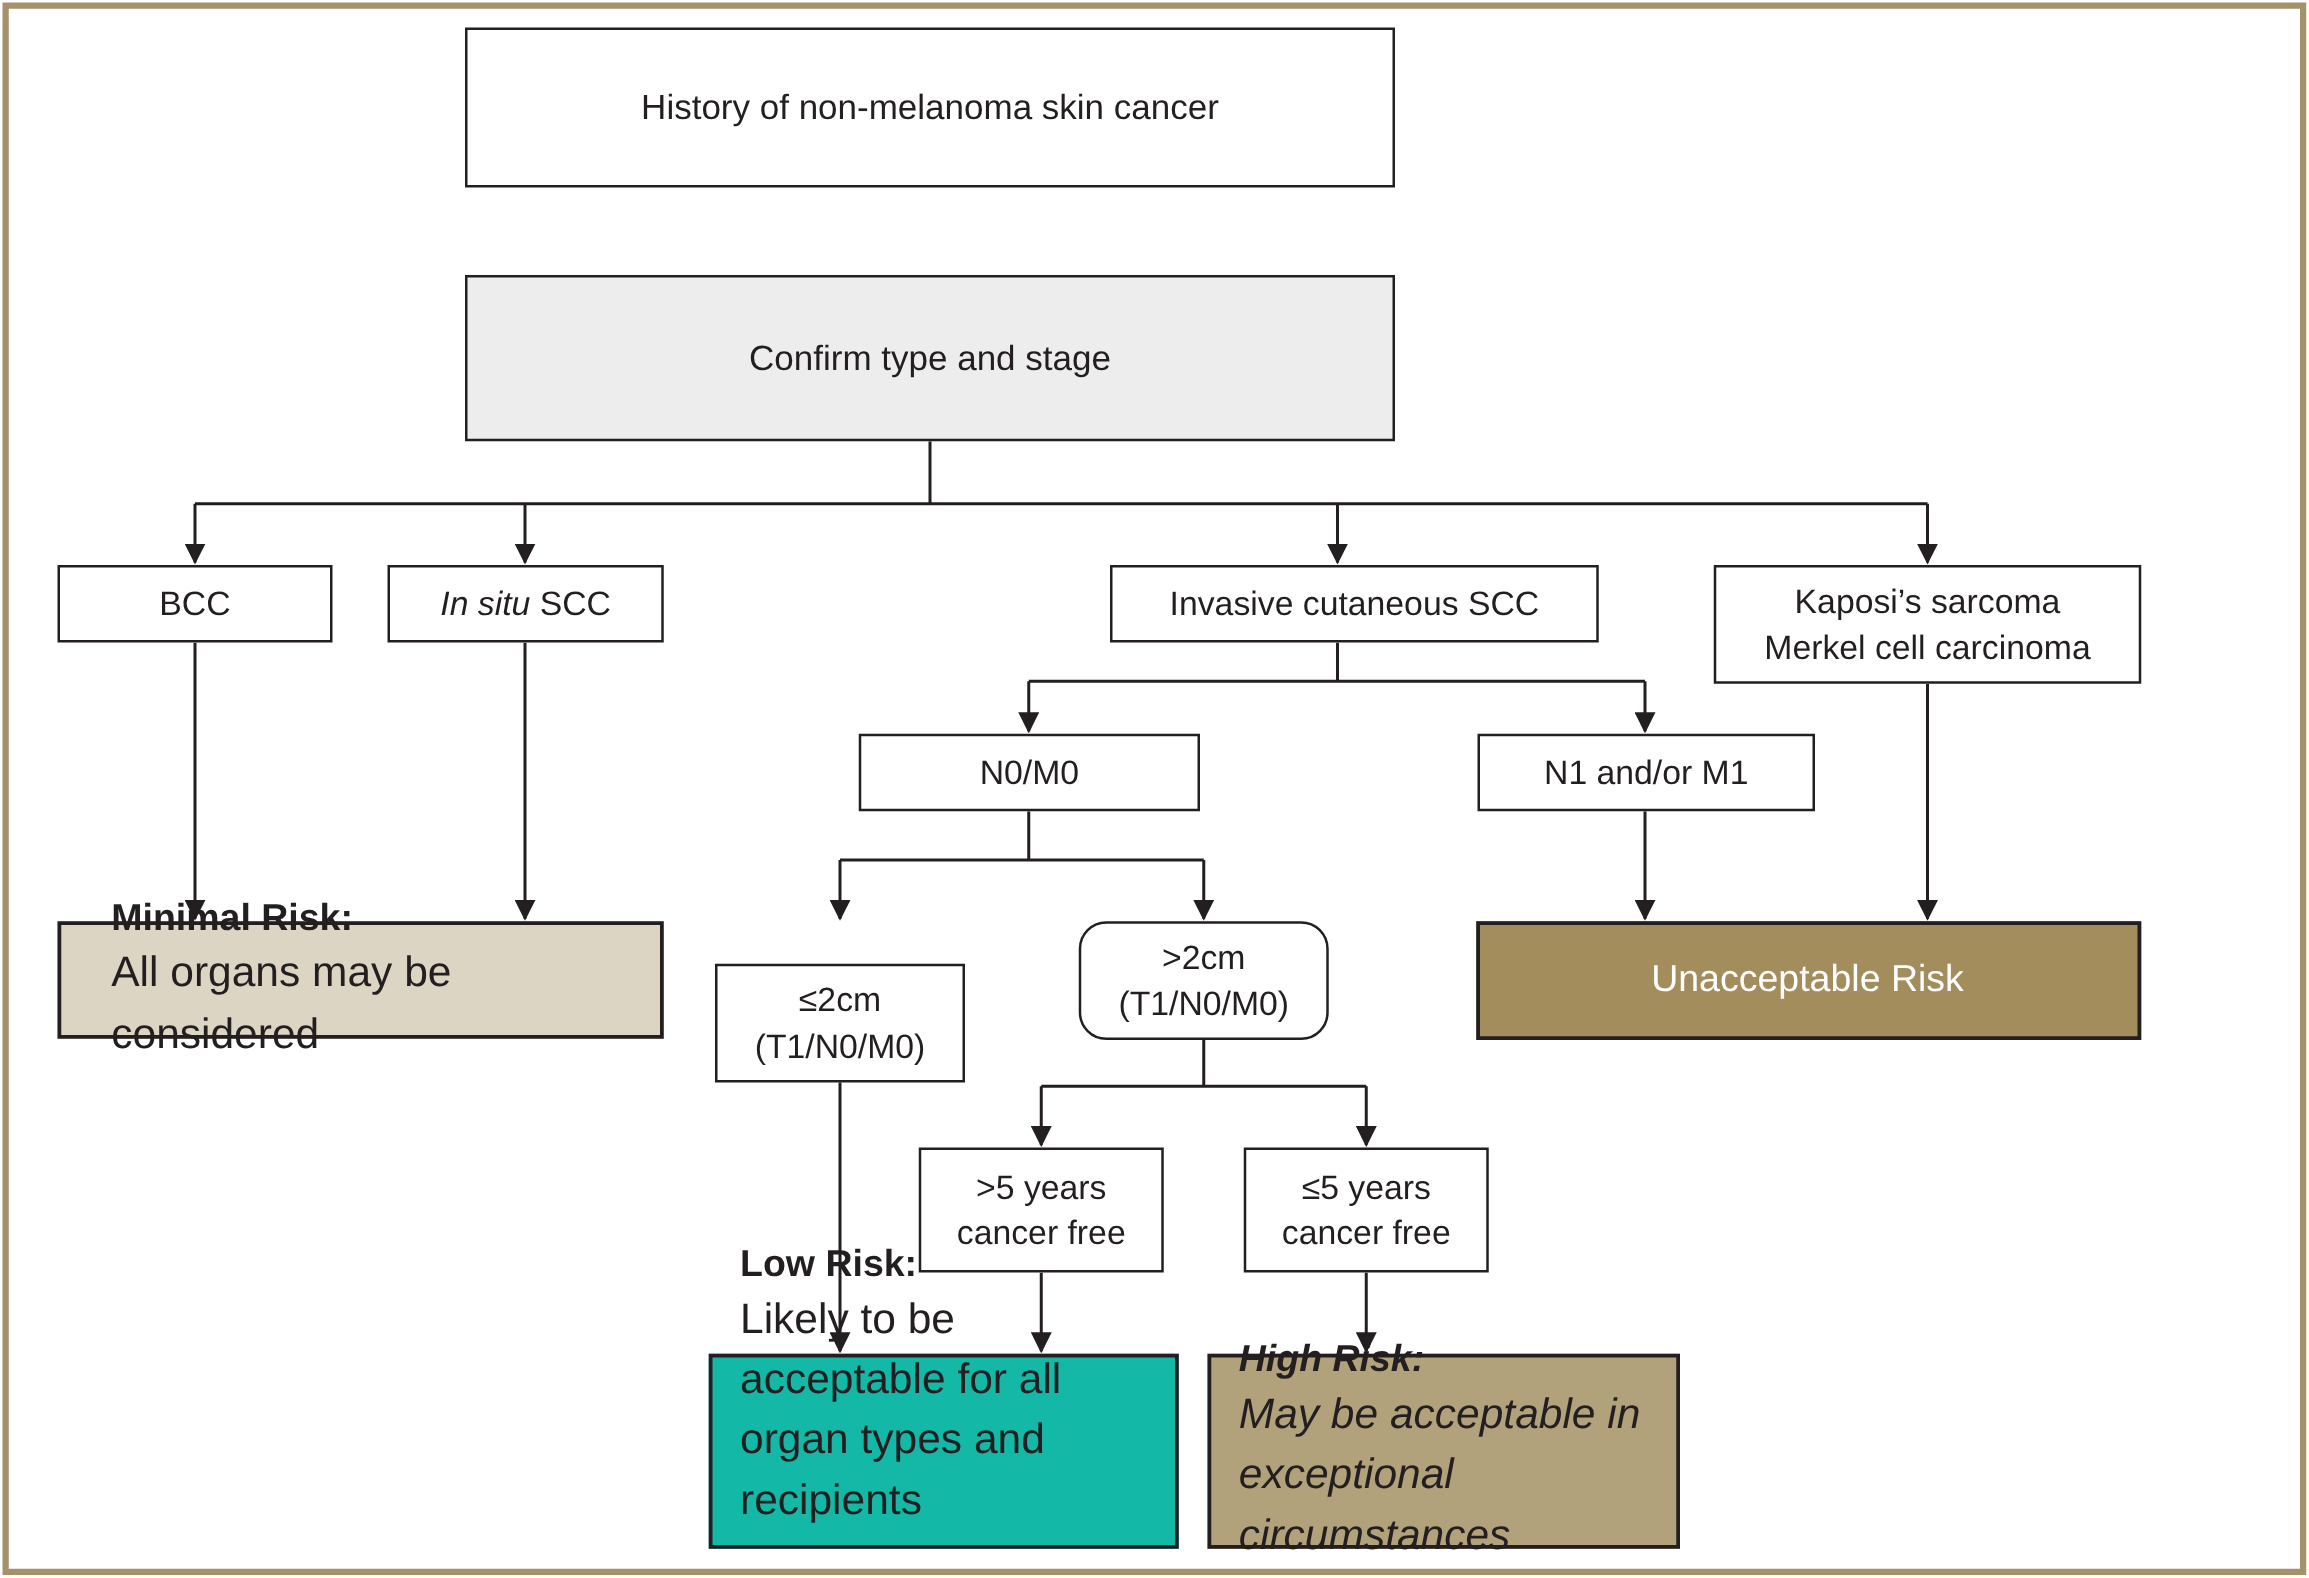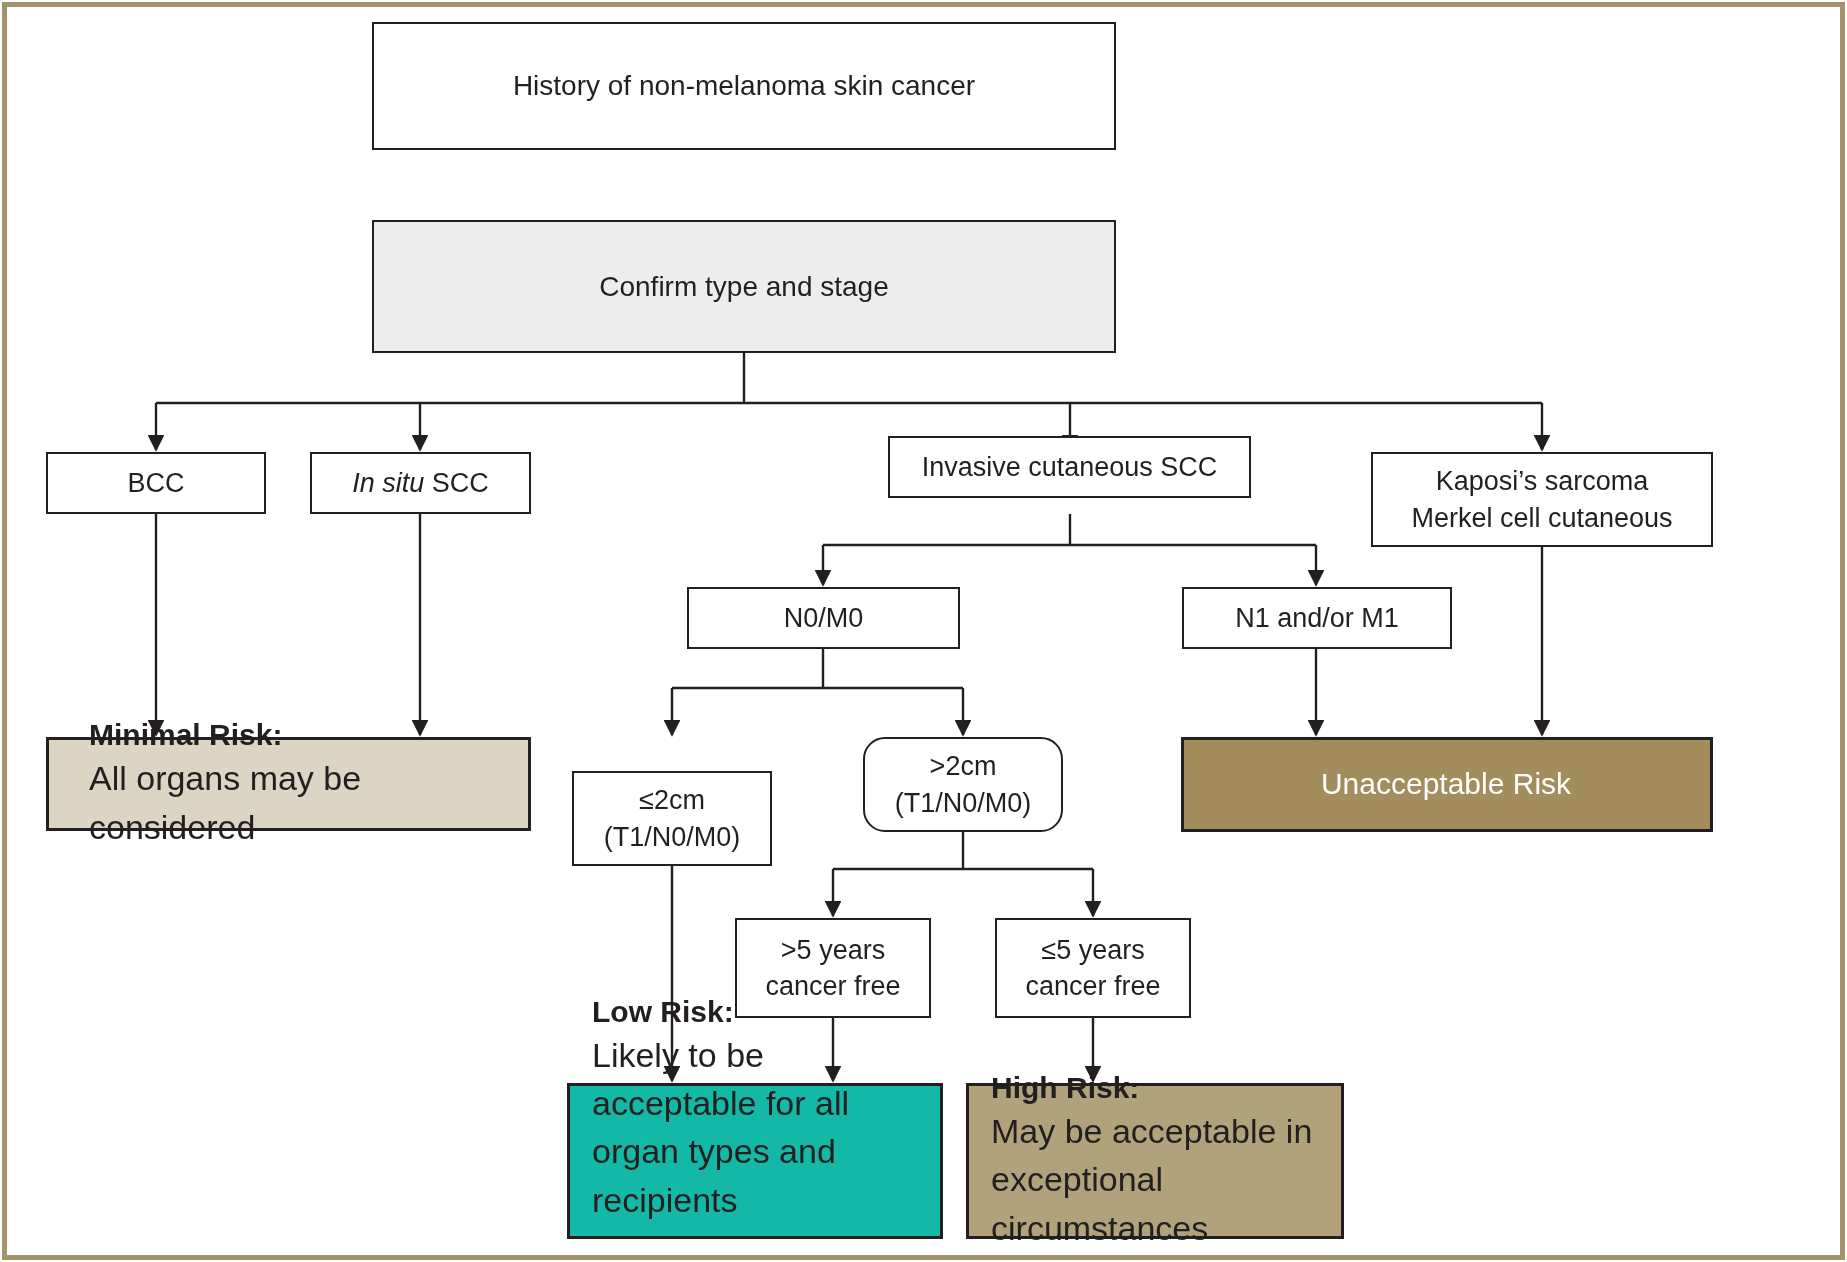--- a/index.html
+++ b/index.html
@@ -37,21 +37,21 @@
     border:3px solid #231f20;
     display:flex;flex-direction:column;
     justify-content:center;
     text-align:left;
     padding:10px 24px 12px 22px;
   }
   .risk .title{font-weight:bold;font-size:30px;line-height:1.3;}
   .risk .body{font-size:34px;line-height:1.42;}
   .risk.tan-light{background:#dcd5c4;padding-left:40px;}
   .risk.tan-mid{background:#14b8a6;justify-content:flex-end;}
-  .risk.tan-dark{background:#b1a27b;}
+  .risk.tan-dark{background:#b1a27b;font-style:italic;}
   .risk.brown{
     background:#a38d5c;color:#ffffff;
     align-items:center;justify-content:center;text-align:center;
     font-size:30px;
   }
   .ital{font-style:italic;}
 </style>
 </head>
 <body>
 
@@ -107,27 +107,27 @@
   </div>
 
   <div class="node" style="left:46px;top:452px;width:220px;height:62px;">
     <span>BCC</span>
   </div>
 
   <div class="node" style="left:310px;top:452px;width:221px;height:62px;">
     <span><span class="ital">In situ</span> <span>SCC</span></span>
   </div>
 
-  <div class="node" style="left:888px;top:436px;width:363px;height:62px;">
+  <div class="node" style="left:888px;top:452px;width:391px;height:62px;">
     <span>Invasive cutaneous SCC</span>
   </div>
 
   <div class="node" style="left:1371px;top:452px;width:342px;height:95px;">
     <span>Kaposi’s sarcoma</span>
-    <span>Merkel cell cutaneous</span>
+    <span>Merkel cell carcinoma</span>
   </div>
 
   <div class="node" style="left:687px;top:587px;width:273px;height:62px;">
     <span>N0/M0</span>
   </div>
 
   <div class="node" style="left:1182px;top:587px;width:270px;height:62px;">
     <span>N1 and/or M1</span>
   </div>
 

